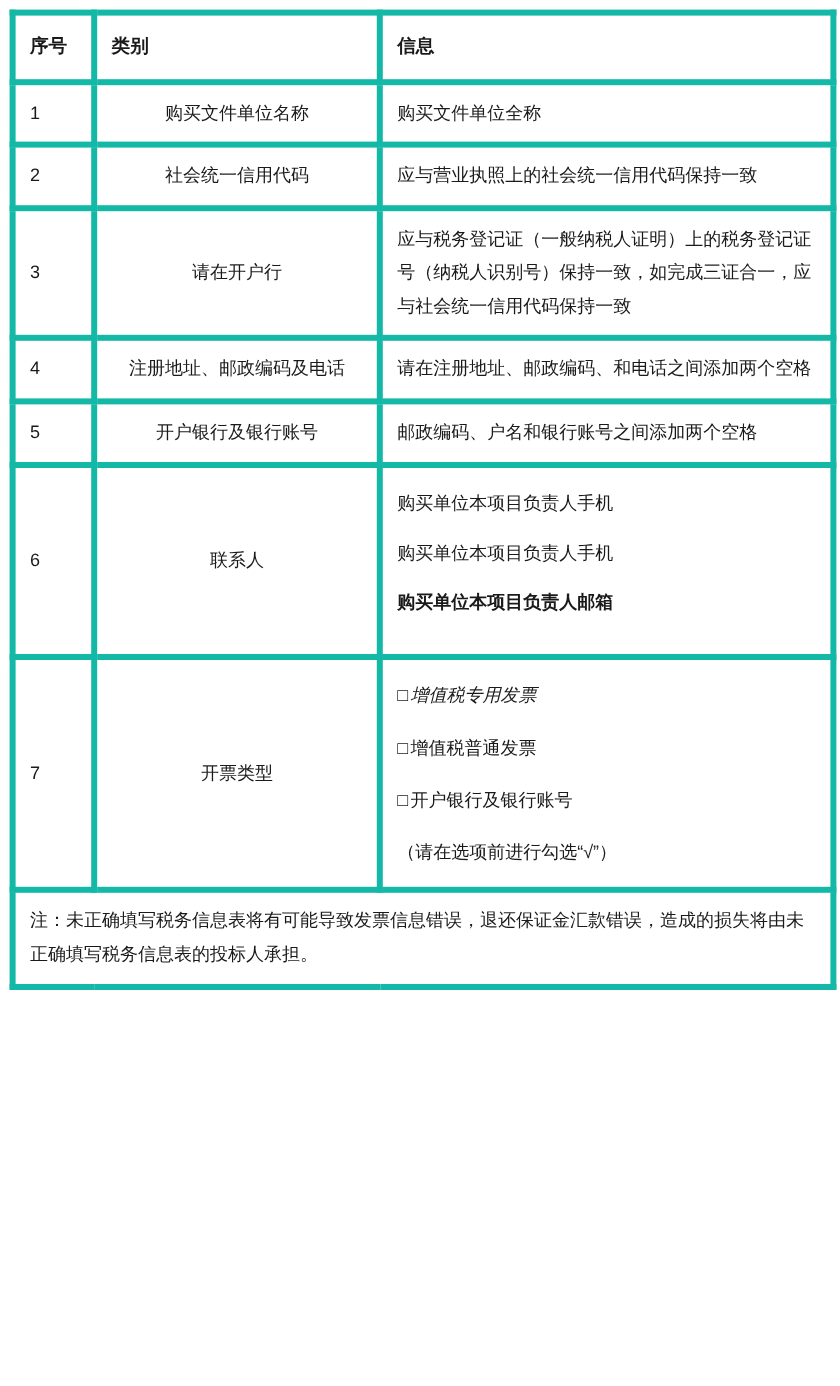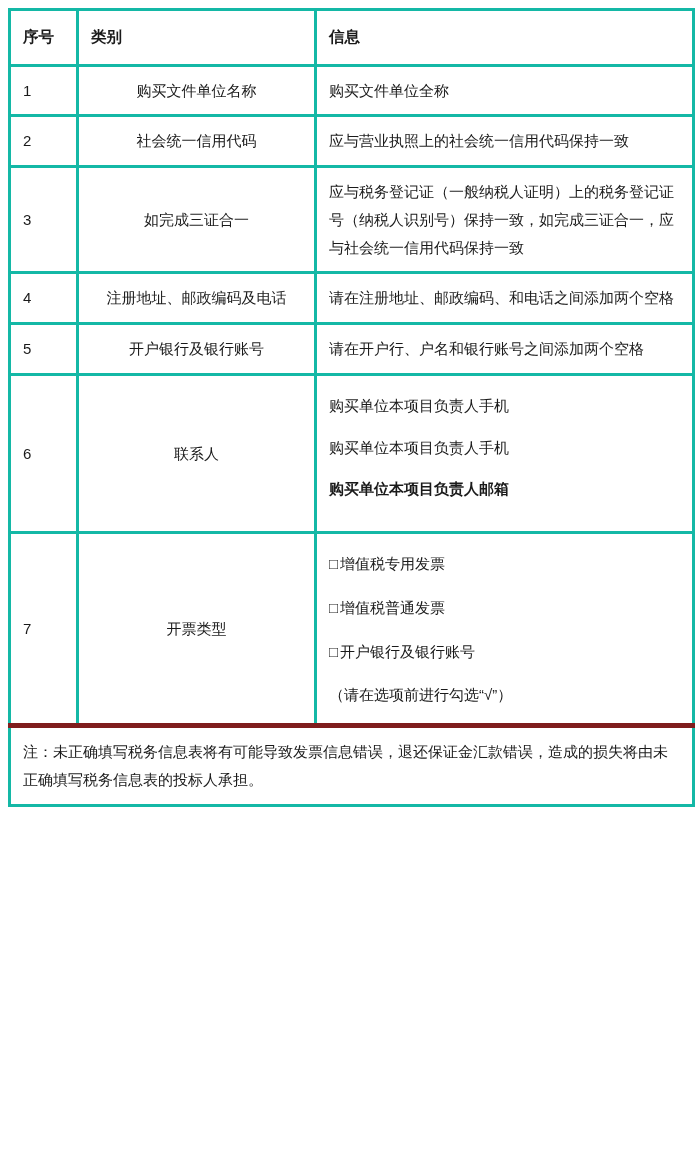--- a/index.html
+++ b/index.html
@@ -24,21 +24,21 @@
     border-collapse: collapse;
     table-layout: fixed;
     font-size: 15px;
   }
   table.info-table col.c1 { width: 68px; }
   table.info-table col.c2 { width: 238px; }
   table.info-table col.c3 { width: 378px; }
 
   table.info-table th,
   table.info-table td {
-    border: 3px solid #14b8a6;
+    border: 5px solid #14b8a6;
     vertical-align: middle;
     padding: 10px 12px;
     line-height: 1.85;
   }
   table.info-table thead th {
     font-weight: bold;
     font-size: 15.5px;
     padding-top: 12px;
     padding-bottom: 12px;
     text-align: left;
@@ -59,21 +59,21 @@
     display: block;
   }
   td.info.multi .line {
     margin: 14px 0;
   }
   td.info.multi .line:first-child { margin-top: 6px; }
   td.info.multi .line:last-child { margin-bottom: 18px; font-weight: bold; }
   td.info.opts .line {
     margin: 16px 0;
   }
-  td.info.opts .line:first-child { margin-top: 6px; }
+  td.info.opts .line:first-child { margin-top: 6px; font-style: italic; }
   td.info.opts .line:last-child { margin-bottom: 4px; }
   .box-mark {
     display: inline-block;
     margin-right: 2px;
   }
   td.note {
     padding: 12px 14px 14px 14px;
     line-height: 1.95;
     font-size: 15px;
   }
@@ -107,34 +107,34 @@
       </tr>
 
       <tr>
         <td class="num">2</td>
         <td class="cat">社会统一信用代码</td>
         <td class="info">应与营业执照上的社会统一信用代码保持一致</td>
       </tr>
 
       <tr>
         <td class="num">3</td>
-        <td class="cat">如完成三证合一</td>
+        <td class="cat">请在开户行</td>
         <td class="info">应与税务登记证（一般纳税人证明）上的税务登记证号（纳税人识别号）保持一致，如完成三证合一，应与社会统一信用代码保持一致</td>
       </tr>
 
       <tr>
         <td class="num">4</td>
         <td class="cat">注册地址、邮政编码及电话</td>
         <td class="info">请在注册地址、邮政编码、和电话之间添加两个空格</td>
       </tr>
 
       <tr>
         <td class="num">5</td>
         <td class="cat">开户银行及银行账号</td>
-        <td class="info">请在开户行、户名和银行账号之间添加两个空格</td>
+        <td class="info">邮政编码、户名和银行账号之间添加两个空格</td>
       </tr>
 
       <tr>
         <td class="num">6</td>
         <td class="cat">联系人</td>
         <td class="info multi">
           <span class="line">购买单位本项目负责人手机</span>
           <span class="line">购买单位本项目负责人手机</span>
           <span class="line">购买单位本项目负责人邮箱</span>
         </td>

